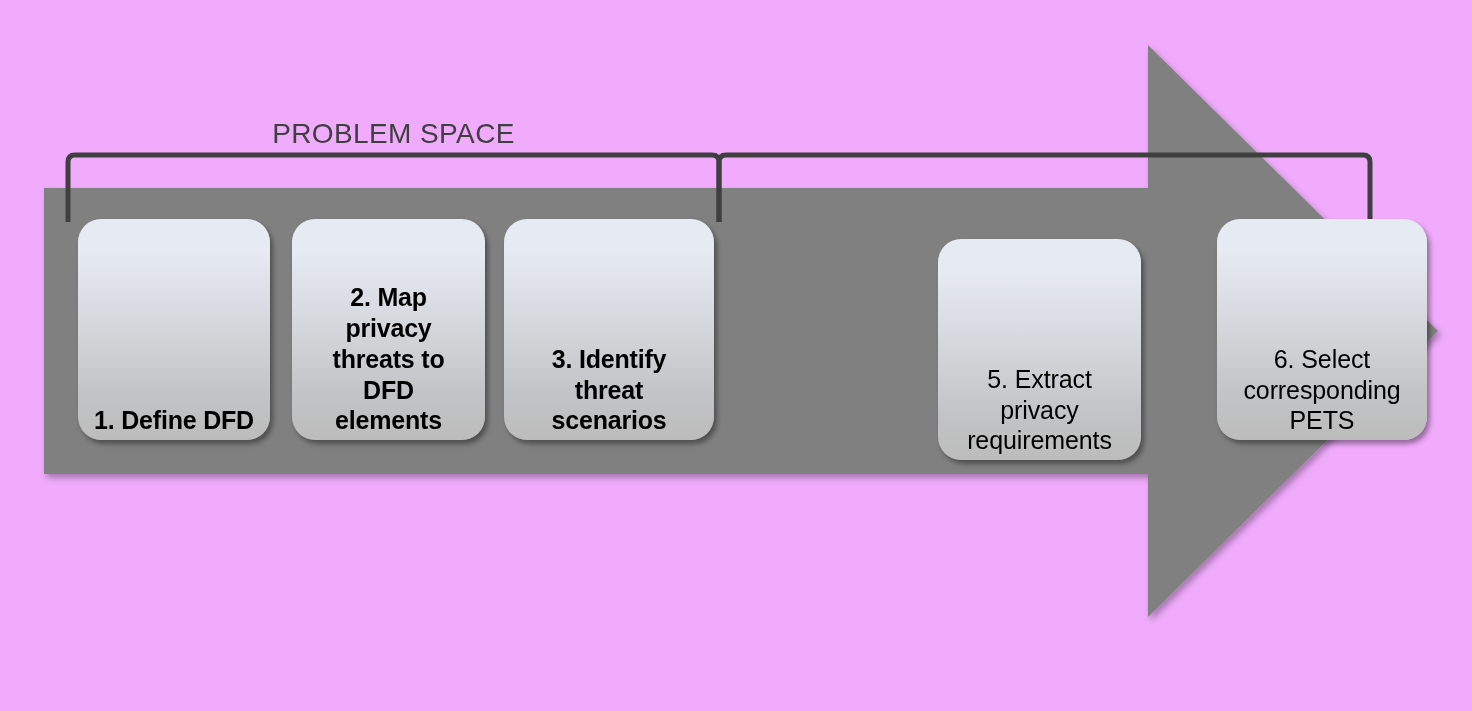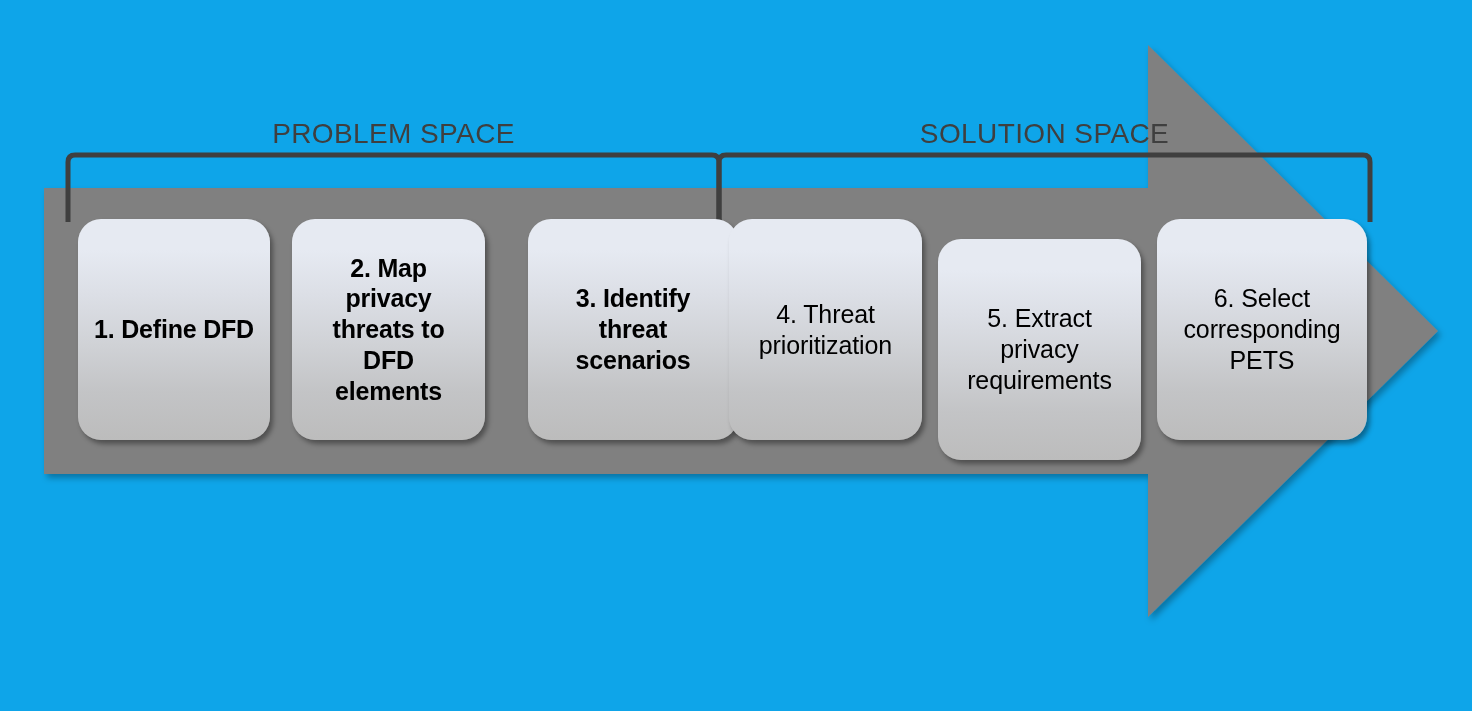--- a/index.html
+++ b/index.html
@@ -7,21 +7,21 @@
     padding: 0;
     background: #ffffff;
   }
   body {
     font-family: "Liberation Sans", sans-serif;
   }
   #canvas {
     position: relative;
     width: 1472px;
     height: 711px;
-    background: #0ea5e9;
+    background: #f0abfc;
     overflow: hidden;
   }
 
   
   #arrow-shape {
     position: absolute;
     left: 0;
     top: 0;
     width: 1472px;
     height: 711px;
@@ -75,21 +75,21 @@
     border-radius: 23px;
     background: linear-gradient(to bottom,
                 #e6eaf2 0%,
                 #e6eaf2 14%,
                 #dcdfe6 34%,
                 #cfd1d5 58%,
                 #c3c4c6 78%,
                 #bcbcbc 100%);
     box-shadow: 3px 4px 5px rgba(0,0,0,0.38);
     display: flex;
-    align-items: center;
+    align-items: flex-end;
     justify-content: center;
     box-sizing: border-box;
     padding: 4px 8px;
   }
   .step-label {
     color: #000000;
     font-size: 25px;
     line-height: 1.23;
     text-align: center;
     white-space: pre-line;
@@ -100,24 +100,24 @@
     letter-spacing: -0.2px;
   }
   .step-label.regular {
     font-weight: 400;
     letter-spacing: -0.1px;
   }
 
   
   #step-box-1 { left: 78px;   width: 192px; }
   #step-box-2 { left: 292px;  width: 193px; }
-  #step-box-3 { left: 528px;  width: 210px; }
+  #step-box-3 { left: 504px;  width: 210px; }
   #step-box-4 { left: 729px;  width: 193px; }
   #step-box-5 { left: 938px;  width: 203px; margin-top: 20px; }
-  #step-box-6 { left: 1157px; width: 210px; }
+  #step-box-6 { left: 1217px; width: 210px; }
 </style>
 </head>
 <body>
 
 <div id="canvas">
 
   <svg id="arrow-shape" viewBox="0 0 1472 711" xmlns="http://www.w3.org/2000/svg">
     <defs>
       <filter id="arrowShadow" x="-10%" y="-10%" width="130%" height="130%">
         <feDropShadow dx="3" dy="4" stdDeviation="3" flood-color="#000000" flood-opacity="0.30"></feDropShadow>
@@ -127,21 +127,20 @@
   </svg>
 
   <svg class="bracket-svg" viewBox="0 0 1472 711" xmlns="http://www.w3.org/2000/svg">
 
     <path d="M 68,222 L 68,162 Q 68,155 75,155 L 712,155 Q 719,155 719,162 L 719,222" fill="none" stroke="#3f3f3f" stroke-width="5" stroke-linecap="butt"></path>
 
     <path d="M 719,222 L 719,162 Q 719,155 726,155 L 1363,155 Q 1370,155 1370,162 L 1370,222" fill="none" stroke="#3f3f3f" stroke-width="5" stroke-linecap="butt"></path>
   </svg>
 
   <div class="span-label" id="label-problem-space">PROBLEM SPACE</div>
-  <div class="span-label" id="label-solution-space">SOLUTION SPACE</div>
 
   <div id="steps-layer">
 
     <div class="step-box" id="step-box-1">
       <span class="step-label bold">1. Define DFD</span>
     </div>
 
     <div class="step-box" id="step-box-2">
       <span class="step-label bold">2. Map
 privacy
@@ -149,24 +148,20 @@
 DFD
 elements</span>
     </div>
 
     <div class="step-box" id="step-box-3">
       <span class="step-label bold">3. Identify
 threat
 scenarios</span>
     </div>
 
-    <div class="step-box" id="step-box-4">
-      <span class="step-label regular">4. Threat
-prioritization</span>
-    </div>
 
     <div class="step-box" id="step-box-5">
       <span class="step-label regular">5. Extract
 privacy
 requirements</span>
     </div>
 
     <div class="step-box" id="step-box-6">
       <span class="step-label regular">6. Select
 corresponding

